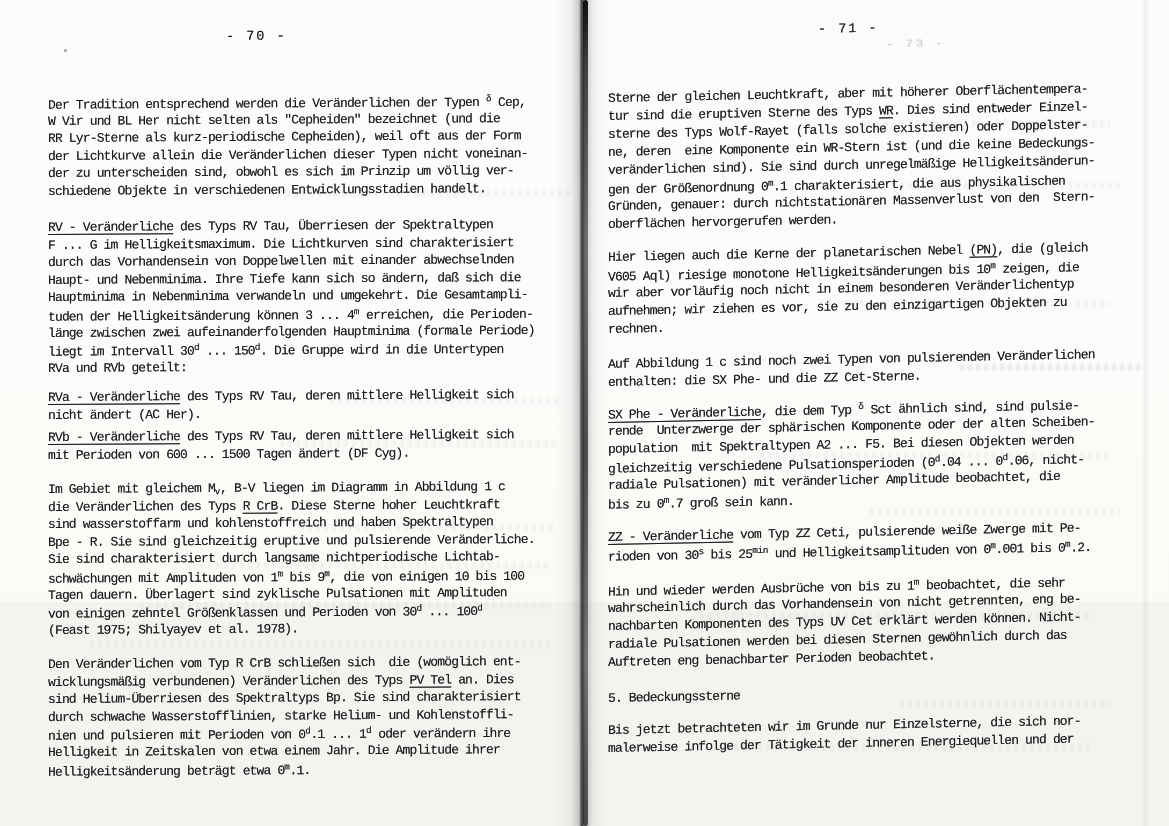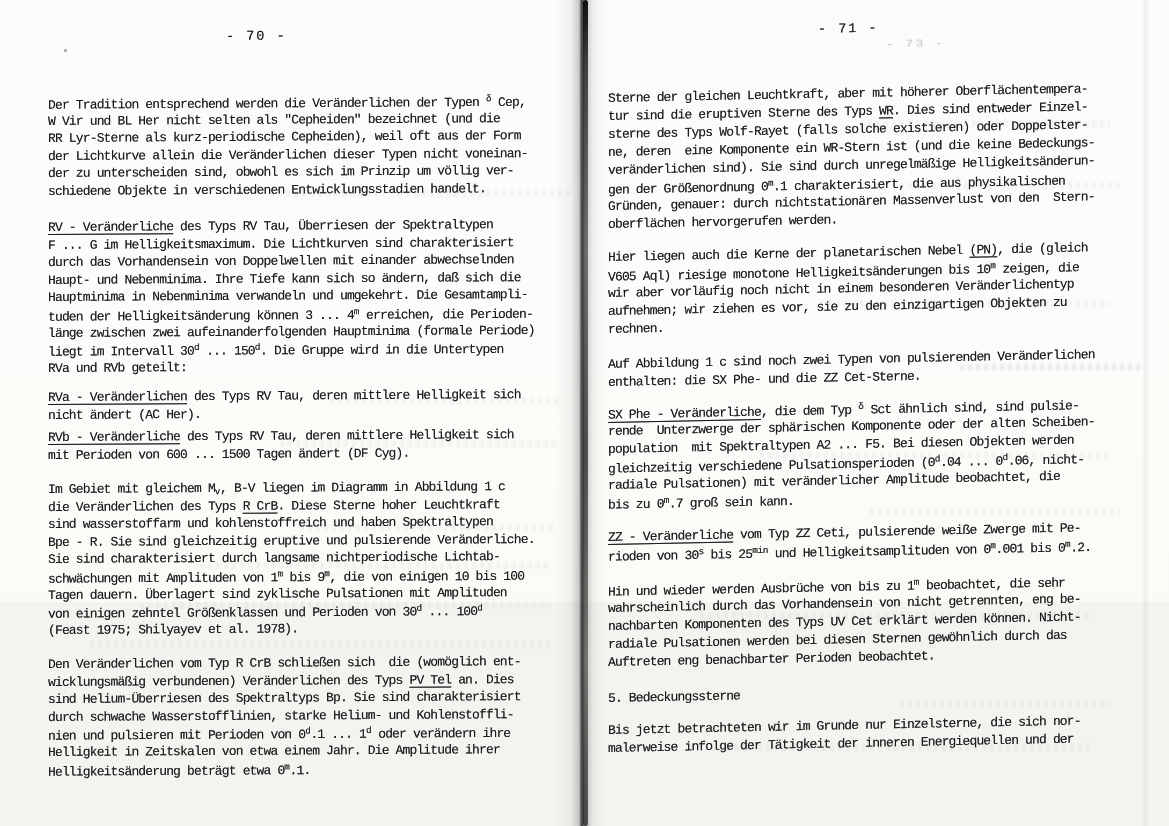--- a/index.html
+++ b/index.html
@@ -88,21 +88,21 @@
         <div class="line">F ... G im Helligkeitsmaximum. Die Lichtkurven sind charakterisiert</div>
         <div class="line">durch das Vorhandensein von Doppelwellen mit einander abwechselnden</div>
         <div class="line">Haupt- und Nebenminima. Ihre Tiefe kann sich so ändern, daß sich die</div>
         <div class="line">Hauptminima in Nebenminima verwandeln und umgekehrt. Die Gesamtampli-</div>
         <div class="line">tuden der Helligkeitsänderung können 3 ... 4<span class="sup">m</span> erreichen, die Perioden-</div>
         <div class="line">länge zwischen zwei aufeinanderfolgenden Hauptminima (formale Periode)</div>
         <div class="line">liegt im Intervall 30<span class="sup">d</span> ... 150<span class="sup">d</span>. Die Gruppe wird in die Untertypen</div>
         <div class="line">RVa und RVb geteilt:</div>
       </div>
     <div class="para" style="top:390px;">
-        <div class="line"><span class="u">RVa - Veränderlichen</span> des Typs RV Tau, deren mittlere Helligkeit sich</div>
+        <div class="line"><span class="u">RVa - Veränderliche</span> des Typs RV Tau, deren mittlere Helligkeit sich</div>
         <div class="line">nicht ändert (AC Her).</div>
       </div>
     <div class="para" style="top:430px;">
         <div class="line"><span class="u">RVb - Veränderliche</span> des Typs RV Tau, deren mittlere Helligkeit sich</div>
         <div class="line">mit Perioden von 600 ... 1500 Tagen ändert (DF Cyg).</div>
       </div>
     <div class="para" style="top:482px;">
         <div class="line">Im Gebiet mit gleichem M<span class="sub">v</span>, B-V liegen im Diagramm in Abbildung 1 c</div>
         <div class="line">die Veränderlichen des Typs <span class="u">R CrB</span>. Diese Sterne hoher Leuchtkraft</div>
         <div class="line">sind wasserstoffarm und kohlenstoffreich und haben Spektraltypen</div>

